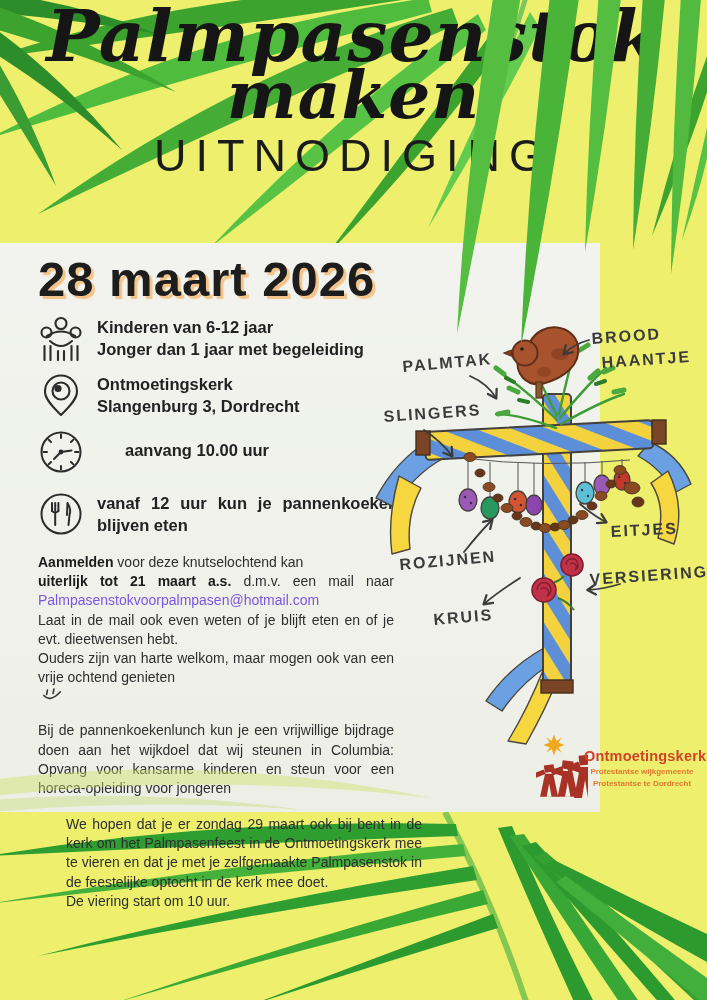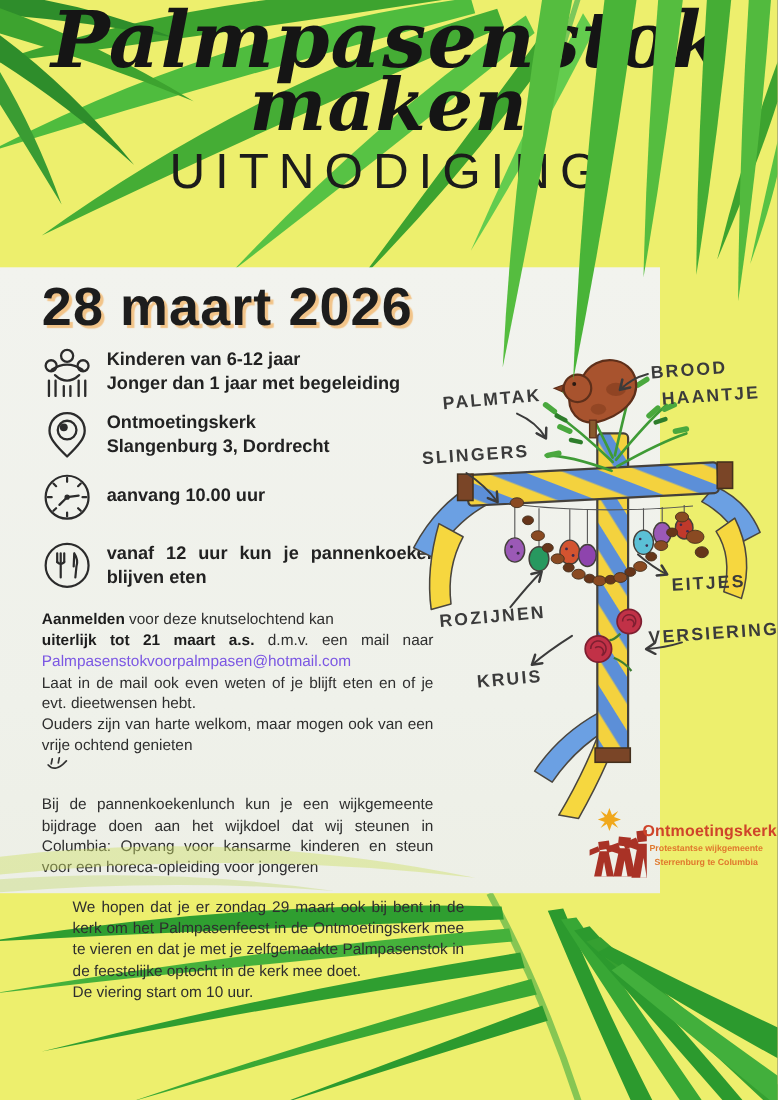--- a/index.html
+++ b/index.html
@@ -13,21 +13,21 @@
   .title-line.second{font-size:66px;margin-top:-4px;}
   .subtitle{font-family:"Liberation Sans",sans-serif;font-weight:400;font-size:45px;letter-spacing:9px;margin-top:4px;color:#1b1b1b;}
   
   .card{position:absolute;left:0;top:243px;width:600px;height:569px;background:linear-gradient(180deg,#f2f3ee 0%,#eff1ea 70%,#edefe6 100%);z-index:1;}
   .card-inner{position:absolute;left:38px;top:8px;width:360px;}
   .date{font-size:49px;font-weight:700;color:#1d1d1d;letter-spacing:1px;text-shadow:3px 3px 1px #f2c489;margin-bottom:8px;white-space:nowrap;}
   .info-row{display:flex;align-items:flex-start;margin-bottom:11px;}
   .info-row .ic{flex:0 0 46px;margin-right:13px;}
   .info-text{font-size:16.5px;font-weight:700;color:#222;line-height:1.32;padding-top:2px;}
   .info-text.justify{width:305px;text-align:justify;}
-  .row-clock{margin-top:4px;margin-bottom:16px;}
+  .row-clock{margin-top:4px;margin-bottom:16px;gap:28px;}
   .row-clock .info-text{padding-top:11px;}
   .body-text{width:356px;font-size:14px;line-height:1.37;color:#2e2e2e;text-align:justify;margin:0;}
   .body-text b{color:#1c1c1c;}
   .para-signup{margin-top:16px;}
   .para-closing{margin-top:17px;margin-left:28px;}
   .email{color:#7b57e3;text-decoration:none;cursor:pointer;}
   .smiley{display:inline-block;vertical-align:-3px;margin-left:4px;}
   
   .drawing{position:absolute;left:368px;top:292px;z-index:2;}
   .hand-label{font-family:"Liberation Sans",sans-serif;font-weight:bold;font-size:16px;letter-spacing:2px;fill:#3b3b3b;}
@@ -144,21 +144,21 @@
           </svg>
         </span>
         <div class="info-text justify">
           <div>vanaf 12 uur kun je pannenkoeken blijven eten</div>
         </div>
       </div>
 
       <p class="body-text para-signup"><b>Aanmelden</b><span> voor deze knutselochtend kan</span><br><b>uiterlijk tot 21 maart a.s.</b><span> d.m.v. een mail naar </span><a class="email">Palmpasenstokvoorpalmpasen@hotmail.com</a><br><span>Laat in de mail ook even weten of je blijft eten en of je evt. dieetwensen hebt.</span><br><span>Ouders zijn van harte welkom, maar mogen ook van een vrije ochtend genieten</span><svg class="smiley" width="22" height="15" viewBox="0 0 24 16" fill="none" stroke="#333" stroke-width="1.7" stroke-linecap="round">
             <path d="M6,3 L5,8 M13,2 L12,7"></path>
             <path d="M2,9 Q9,17 20,5"></path>
-          </svg><br><span>Bij de pannenkoekenlunch kun je een wijkgemeente bijdrage doen aan het wijkdoel dat wij steunen in Columbia: Opvang voor kansarme kinderen en steun voor een horeca-opleiding voor jongeren</span></p>
+          </svg><br><span>Bij de pannenkoekenlunch kun je een vrijwillige bijdrage doen aan het wijkdoel dat wij steunen in Columbia: Opvang voor kansarme kinderen en steun voor een horeca-opleiding voor jongeren</span></p>
 
       <p class="body-text para-closing"><span>We hopen dat je er zondag 29 maart ook bij bent in de kerk om het Palmpasenfeest in de Ontmoetingskerk mee te vieren en dat je met je zelfgemaakte Palmpasenstok in de feestelijke optocht in de kerk mee doet.</span><br><span>De viering start om 10 uur.</span></p>
     </div>
   </div>
 
   <svg class="drawing" width="339" height="455" viewBox="0 0 339 455">
     <defs>
       <pattern id="stripesPole" width="26" height="26" patternUnits="userSpaceOnUse" patternTransform="rotate(58)">
         <rect width="26" height="26" fill="#f4d23e"></rect>
         <rect y="0" width="26" height="13" fill="#5c8fd8"></rect>
@@ -325,21 +325,21 @@
           <rect x="10" y="1" width="13" height="10" transform="rotate(-6 16 6)"></rect>
           <rect x="-2" y="10" width="13" height="6" transform="rotate(-24 4 13)"></rect>
           <rect x="21" y="8" width="13" height="6" transform="rotate(16 27 11)"></rect>
           <polygon points="13,44 16,26 19,44" fill="#eff1ea"></polygon>
         </g>
       </svg>
     </span>
     <div class="logo-text">
       <div class="logo-name">Ontmoetingskerk</div>
       <div class="logo-sub">Protestantse wijkgemeente</div>
-      <div class="logo-sub">Sterrenburg te Columbia</div>
+      <div class="logo-sub">Protestantse te Dordrecht</div>
     </div>
   </div>
 
   <svg class="overlay-svg" viewBox="0 0 707 1000" aria-hidden="true">
     <path d="M496,-20 Q466,160 457,334 Q492,160 522,-10 Z" fill="#55bd3f"></path>
     <path d="M552,-20 Q528,170 521,346 Q556,170 580,-10 Z" fill="#49b438"></path>
     <path d="M600,-20 Q588,120 585,252 Q608,120 622,-12 Z" fill="#55bd3f"></path>
     <path d="M644,-20 Q634,120 633,250 Q654,118 666,-14 Z" fill="#45ad35"></path>
     <path d="M682,-20 Q672,130 671,274 Q692,130 702,-16 Z" fill="#52ba3e"></path>
     <path d="M-10,780 Q210,752 432,798 Q212,772 -10,796 Z" fill="#cfe069" opacity="0.45"></path>

